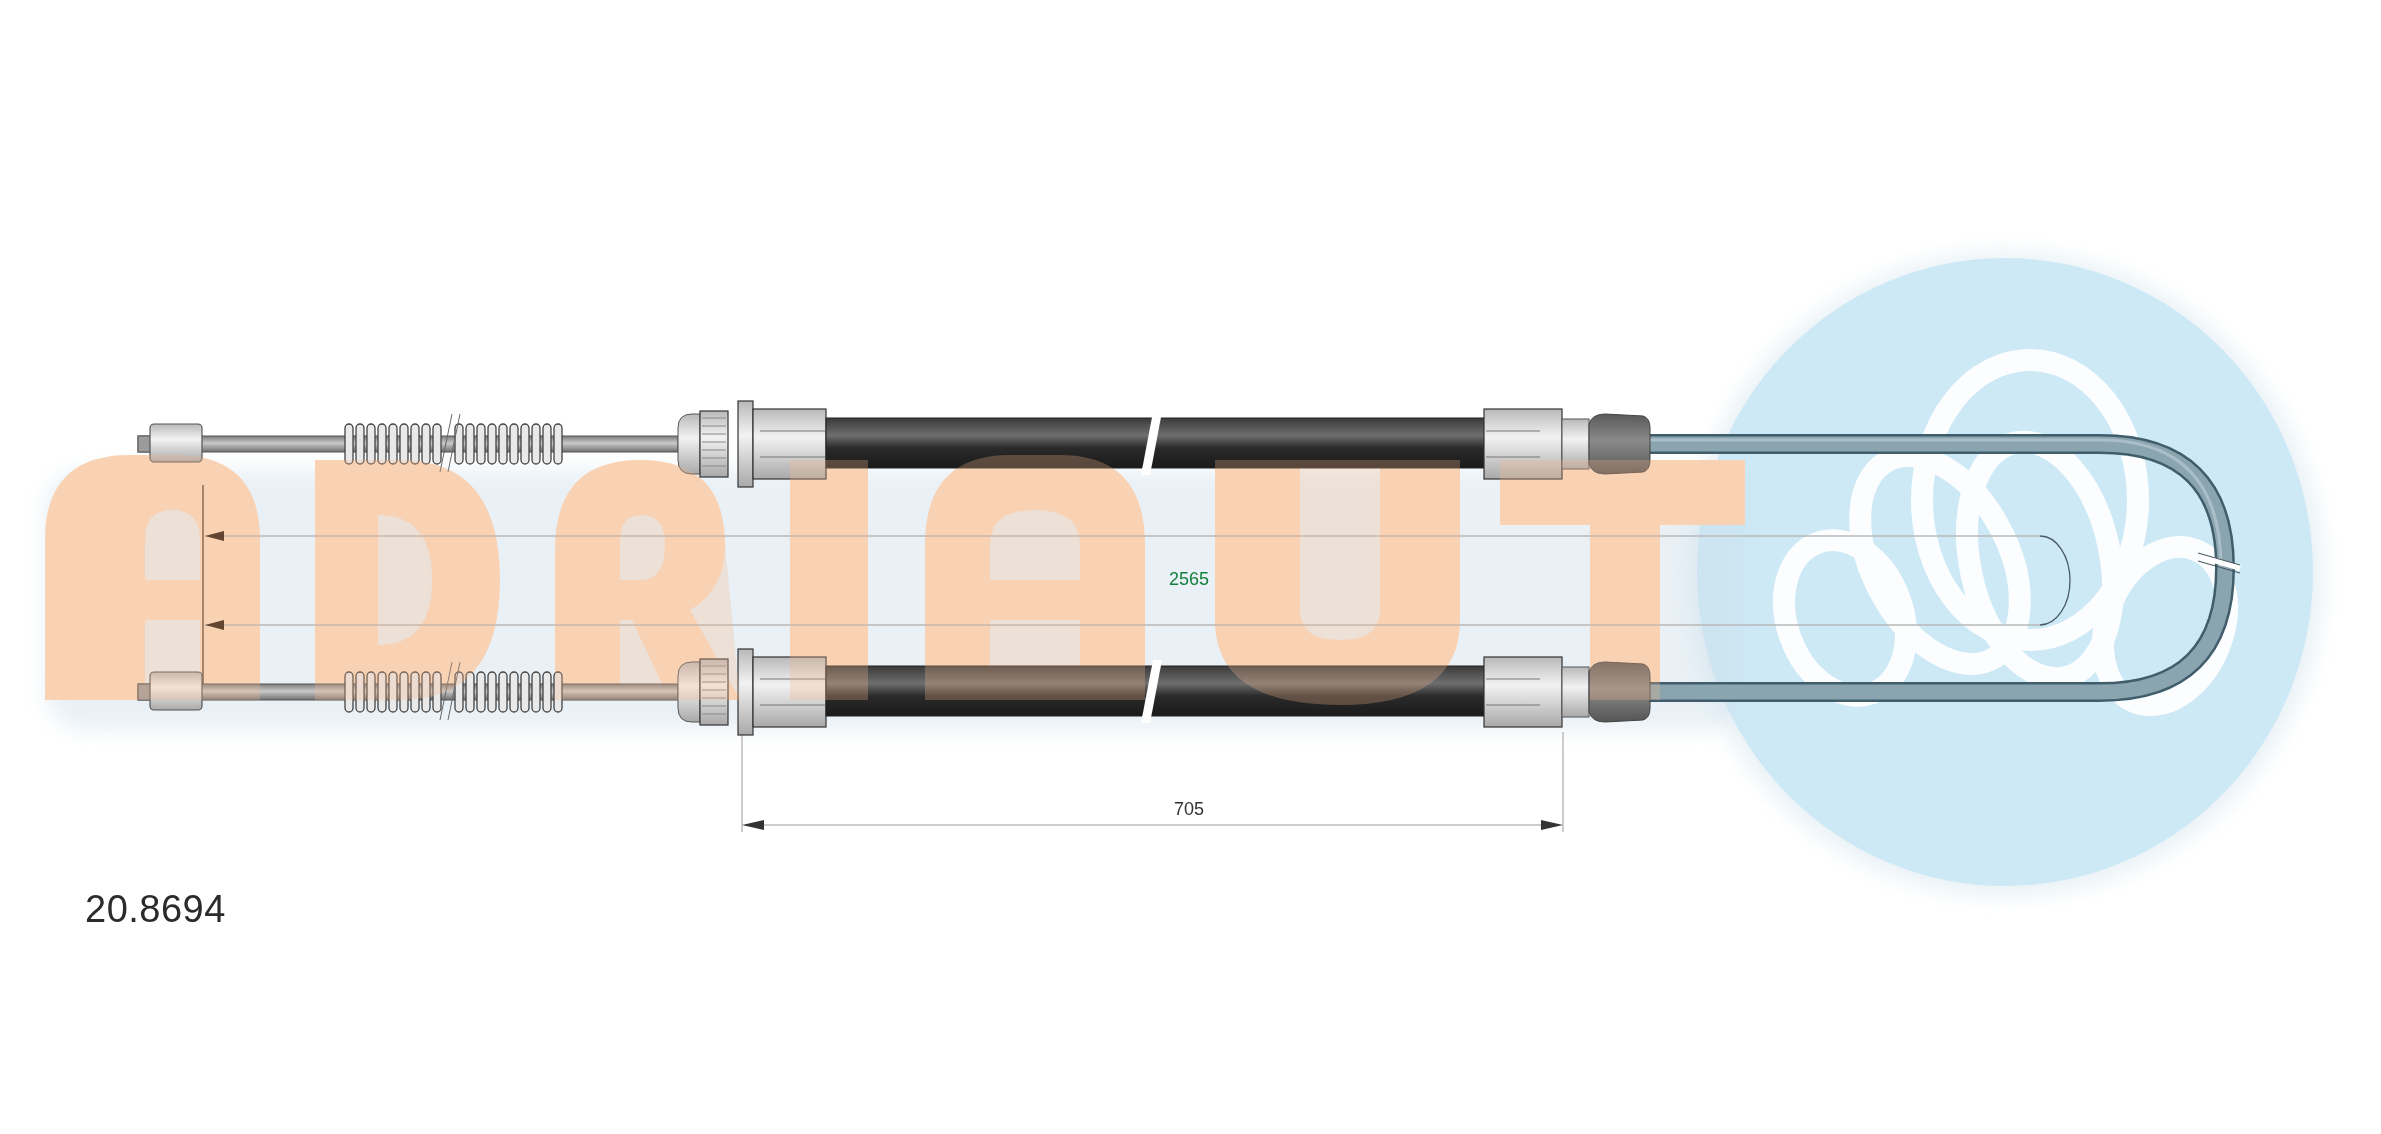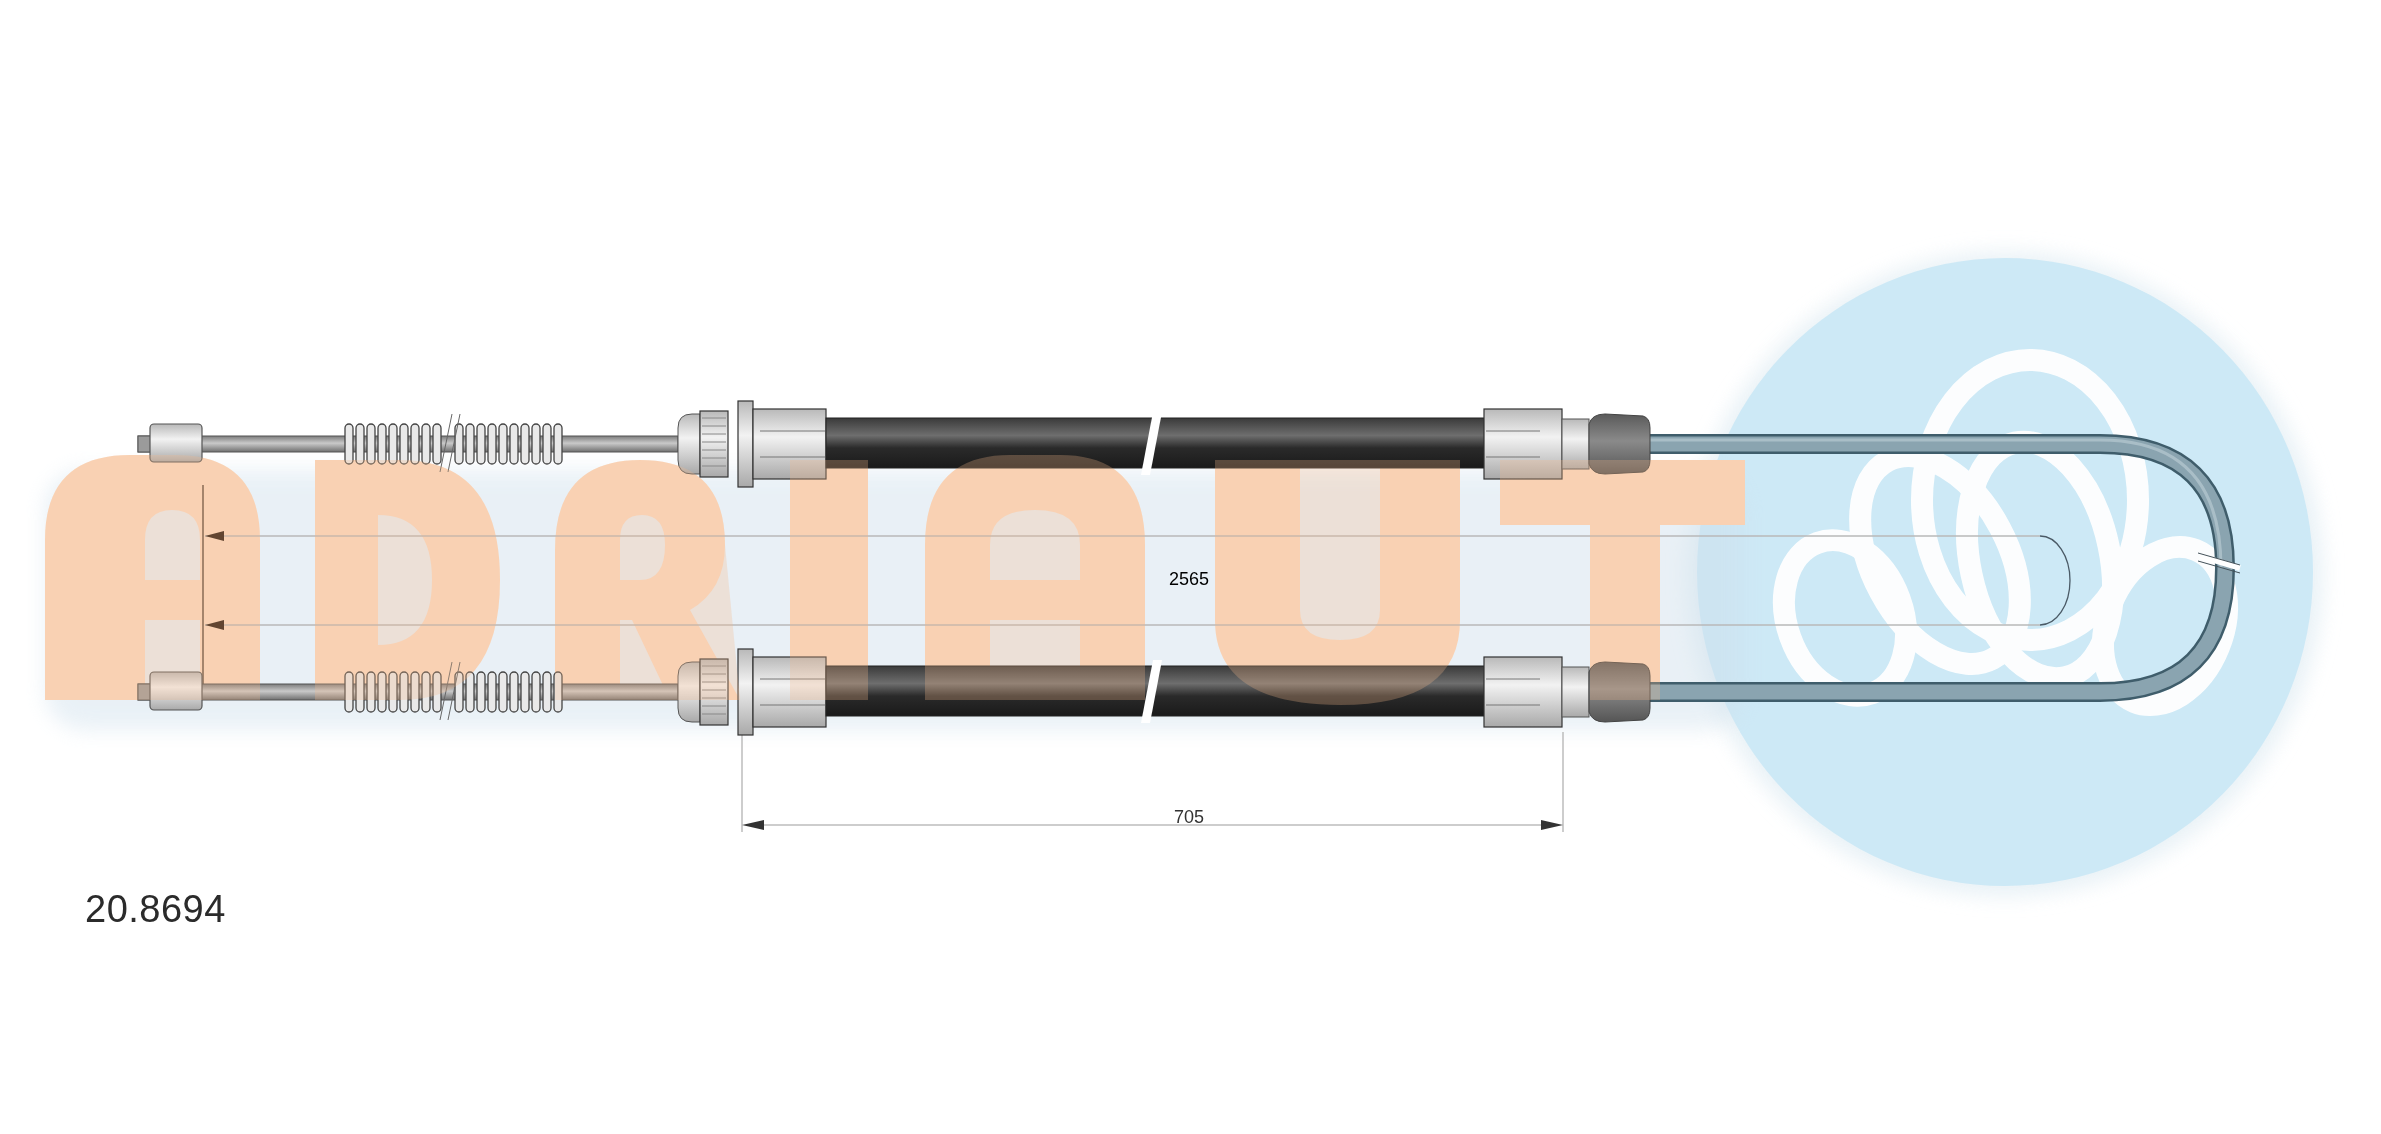--- a/index.html
+++ b/index.html
@@ -5,24 +5,24 @@
   html, body { margin: 0; padding: 0; background: #ffffff; }
   body { width: 2381px; height: 1134px; overflow: hidden; position: relative; font-family: "Liberation Sans", sans-serif; }
   #canvas { position: absolute; left: 0; top: 0; width: 2381px; height: 1134px; }
   .part-number {
     position: absolute; left: 85px; top: 888px;
     font-family: "Liberation Sans", sans-serif; font-size: 38px; color: #2b2b2b;
     letter-spacing: 0.5px;
   }
   .dim-label {
     position: absolute; font-family: "Liberation Sans", sans-serif;
-    font-size: 18px; color: #000000;
+    font-size: 18px; color: #15803d;
   }
   .dim-total { left: 1169px; top: 569px; }
-  .dim-sheath { left: 1174px; top: 799px; color: #333333; margin-top: 8px; }
+  .dim-sheath { left: 1174px; top: 799px; color: #333333; }
 </style>
 </head>
 <body>
 
 <svg id="canvas" viewBox="0 0 2381 1134" xmlns="http://www.w3.org/2000/svg">
   <defs>
     <linearGradient id="gSheath" x1="0" y1="0" x2="0" y2="1">
       <stop offset="0" stop-color="#3a3a3a"></stop>
       <stop offset="0.35" stop-color="#6e6e6e"></stop>
       <stop offset="0.6" stop-color="#2a2a2a"></stop>

